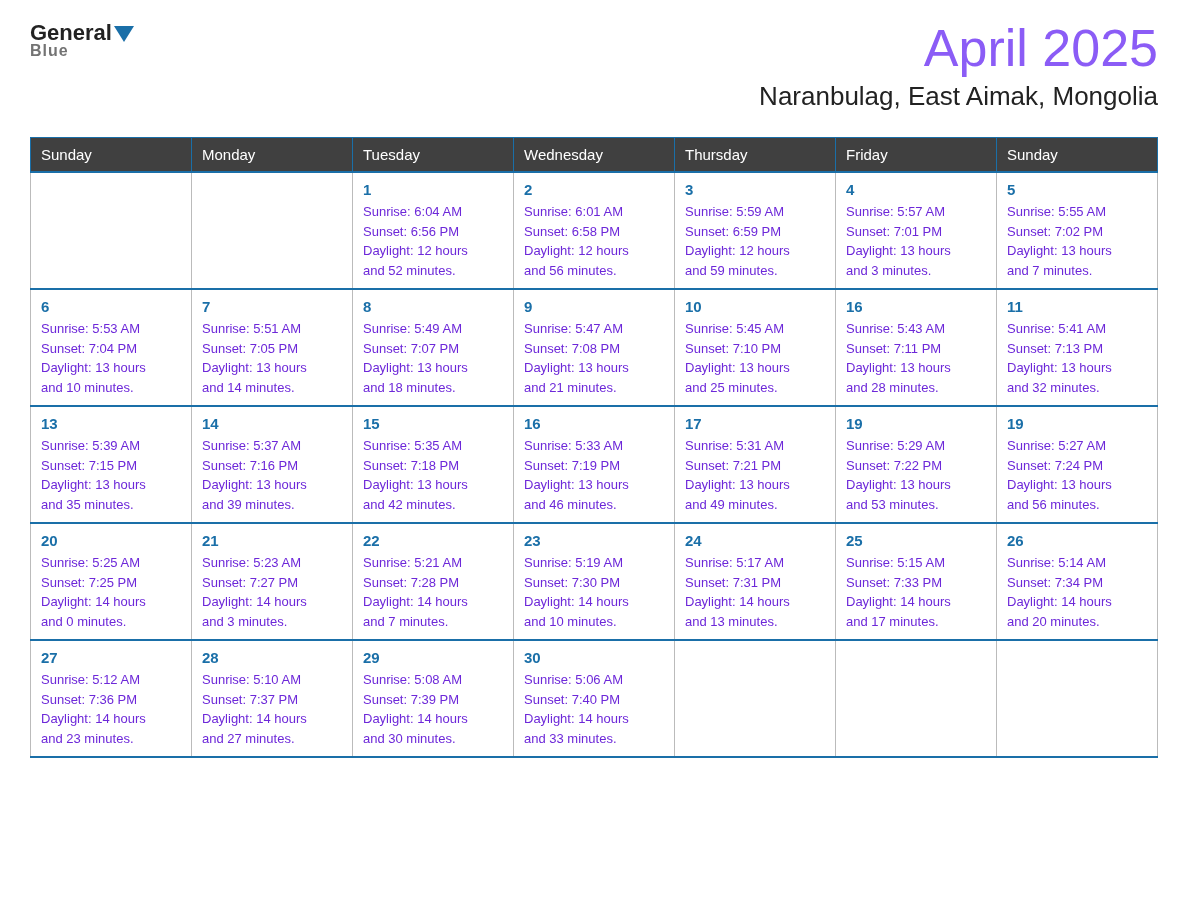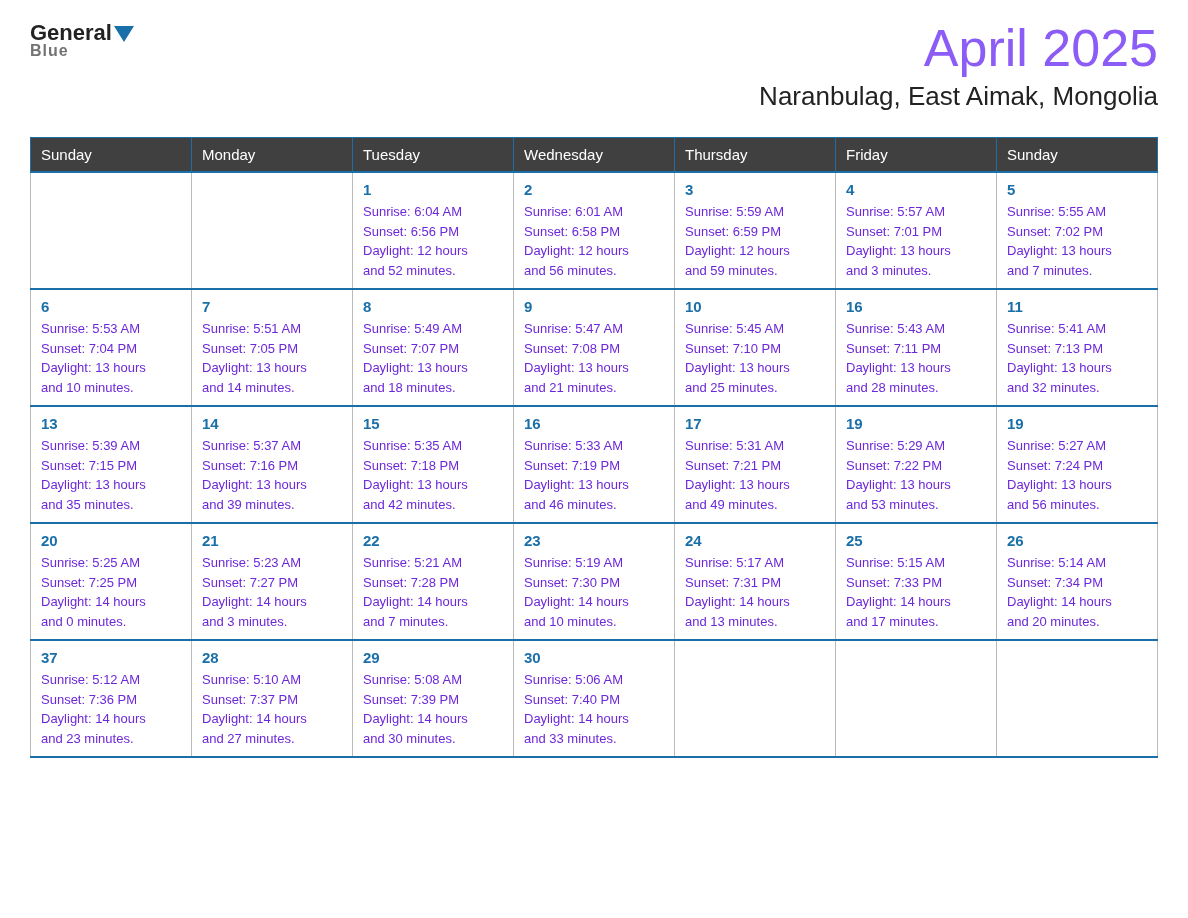--- a/index.html
+++ b/index.html
@@ -240,21 +240,21 @@
           <span class="day-num">25</span>
           <div class="day-info">Sunrise: 5:15 AM<br>Sunset: 7:33 PM<br>Daylight: 14 hours<br>and 17 minutes.</div>
         </td>
         <td>
           <span class="day-num">26</span>
           <div class="day-info">Sunrise: 5:14 AM<br>Sunset: 7:34 PM<br>Daylight: 14 hours<br>and 20 minutes.</div>
         </td>
       </tr>
       <tr>
         <td>
-          <span class="day-num">37</span>
+          <span class="day-num">27</span>
           <div class="day-info">Sunrise: 5:12 AM<br>Sunset: 7:36 PM<br>Daylight: 14 hours<br>and 23 minutes.</div>
         </td>
         <td>
           <span class="day-num">28</span>
           <div class="day-info">Sunrise: 5:10 AM<br>Sunset: 7:37 PM<br>Daylight: 14 hours<br>and 27 minutes.</div>
         </td>
         <td>
           <span class="day-num">29</span>
           <div class="day-info">Sunrise: 5:08 AM<br>Sunset: 7:39 PM<br>Daylight: 14 hours<br>and 30 minutes.</div>
         </td>

